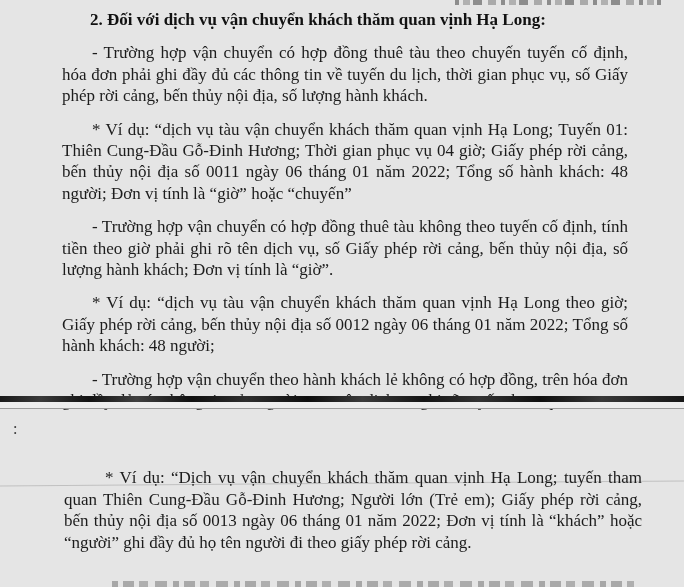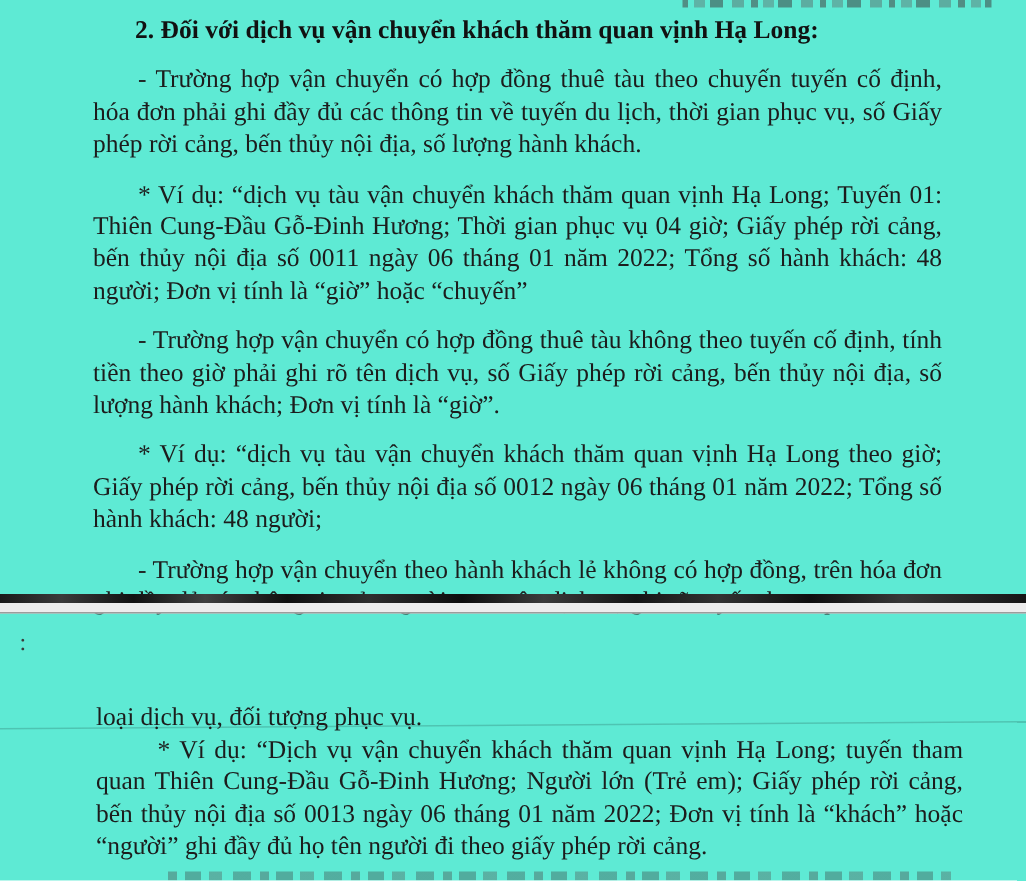--- a/index.html
+++ b/index.html
@@ -1,19 +1,19 @@
 <!DOCTYPE html>
 <html><head>
 <meta charset="utf-8">
 <style>
   html,body{margin:0;padding:0;background:#fff;}
   .screen{
     position:relative;
     width:684px;height:587px;
-    background:#5eead4;
+    background:#e5e5e5;
     overflow:hidden;
     font-family:"Liberation Serif","DejaVu Serif",serif;
   }
   .doc-text{
     color:#1c1c1c;
     font-size:17px;
     line-height:21.4px;
     text-align:justify;
   }
   .page1-block{
@@ -105,19 +105,18 @@
   </div>
 
   <div class="page-edge-band"></div>
   <div class="page-gap-strip"></div>
 
   <div class="stray-colon">:</div>
 
   <div class="scan-line"></div>
 
   <div class="page2-block doc-text">
-    <p class="para-cont">loại dịch vụ, đối tượng phục vụ.</p>
     <p class="para2">* Ví dụ: “Dịch vụ vận chuyển khách thăm quan vịnh Hạ Long; tuyến tham quan Thiên Cung-Đầu Gỗ-Đinh Hương; Người lớn (Trẻ em); Giấy phép rời cảng, bến thủy nội địa số 0013 ngày 06 tháng 01 năm 2022; Đơn vị tính là “khách” hoặc “người” ghi đầy đủ họ tên người đi theo giấy phép rời cảng.</p>
   </div>
 
   <div class="frag frag-bottom"></div>
 
 </div>
 
 </body></html>

